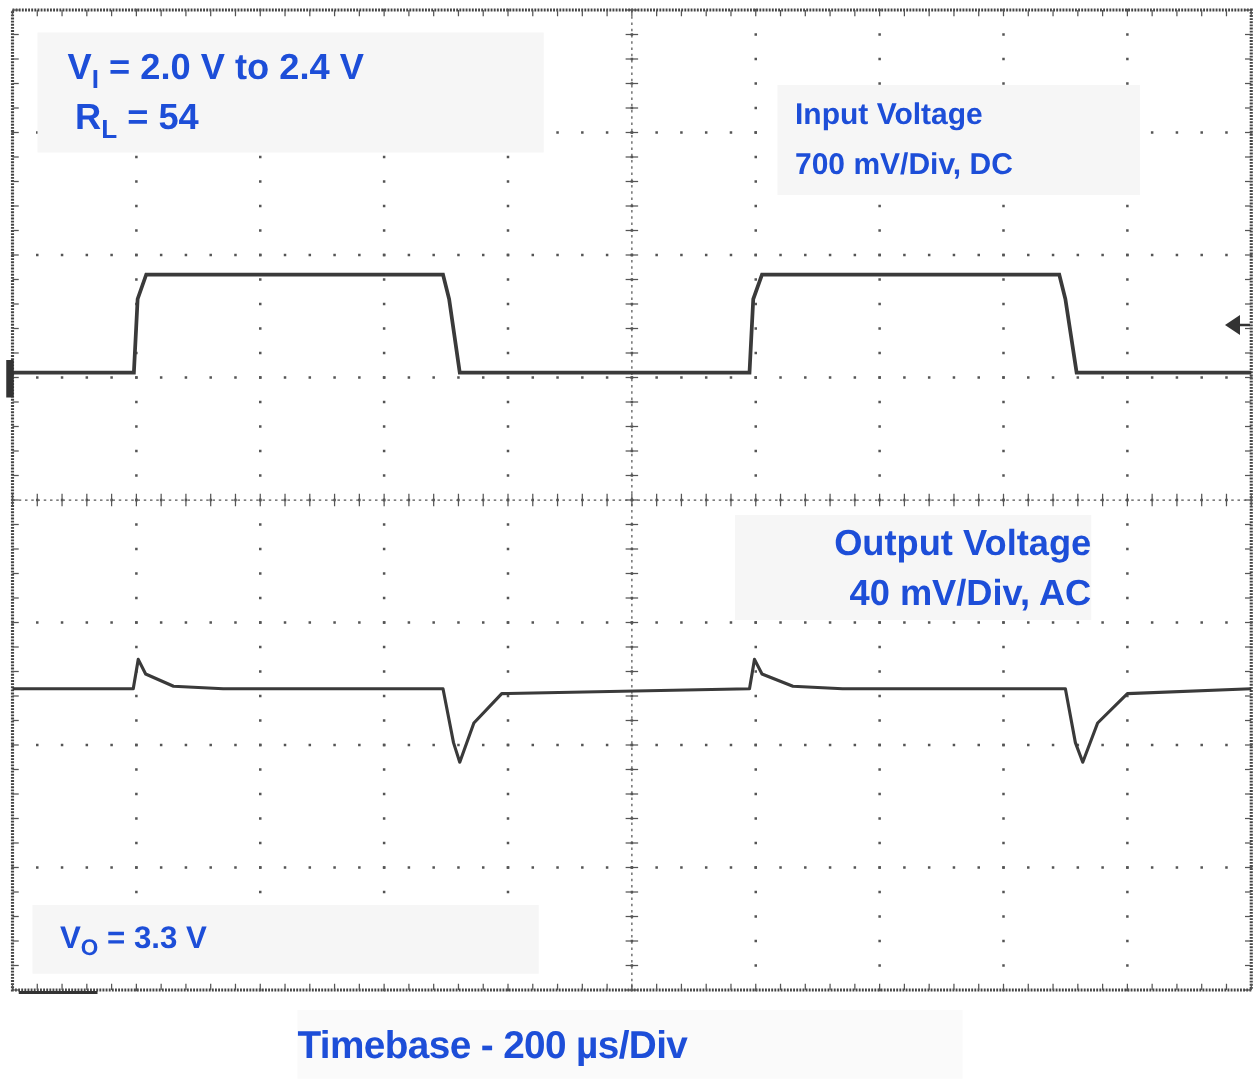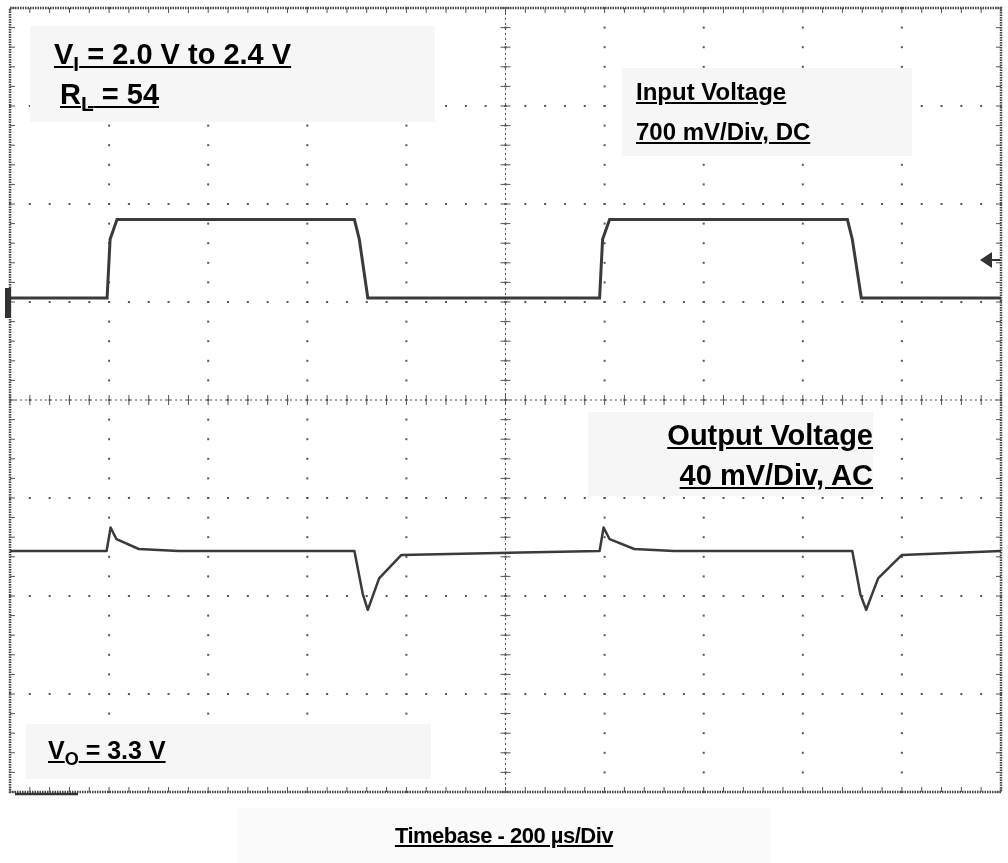--- a/index.html
+++ b/index.html
@@ -1,25 +1,25 @@
 <!DOCTYPE html>
 <html><head>
 <meta charset="utf-8">
 <style>
   html, body { margin:0; padding:0; background:#ffffff; }
   body { width:1008px; height:863px; position:relative; overflow:hidden; font-family:"Liberation Sans", sans-serif; }
   #scope { position:absolute; left:0; top:0; width:1008px; height:863px; }
-  .label-box { position:absolute; background:#f6f6f6; color:#000000; font-weight:bold;text-decoration:underline; }
+  .label-box { position:absolute; background:#f6f6f6; color:#1d4ed8; font-weight:bold; }
   .lbl-line { display:block; white-space:nowrap; }
   sub { font-size:0.72em; vertical-align:-0.35em; line-height:0; }
   #vi-box { left:30px; top:26px; width:405px; height:96px; font-size:29px; line-height:40px; padding-left:24px; box-sizing:border-box; padding-top:8px; }
   #in-box { left:622px; top:68px; width:290px; height:88px; font-size:24px; line-height:40px; padding-left:14px; box-sizing:border-box; padding-top:4px; }
   #out-box { left:588px; top:412px; width:285px; height:84px; font-size:29px; line-height:40px; padding-left:13px; box-sizing:border-box; padding-top:3px;text-align:right; }
   #vo-box { left:26px; top:724px; width:405px; height:55px; font-size:25px; line-height:40px; padding-left:22px; box-sizing:border-box; padding-top:6px; }
-  #tb-box { left:238px; top:808px; width:532px; height:55px; font-size:22px; line-height:55px; text-align:center; background:#fafafa; letter-spacing:-0.5px; }
+  #tb-box { left:238px; top:808px; width:532px; height:55px; font-size:31px; line-height:55px; background:#fafafa; letter-spacing:-0.5px; }
 </style>
 </head>
 <body>
 
 <div id="scope">
   <svg id="plot-svg" width="1008" height="863" style="position:absolute;left:0;top:0;">
       <rect x="10" y="8" width="991" height="784" fill="none" stroke="#444" stroke-width="2.5" stroke-dasharray="1.5 1"></rect>
       <g fill="#555555">
         <rect x="108.1" y="7" width="2" height="2"></rect>
         <rect x="108.1" y="26.6" width="2" height="2"></rect>

